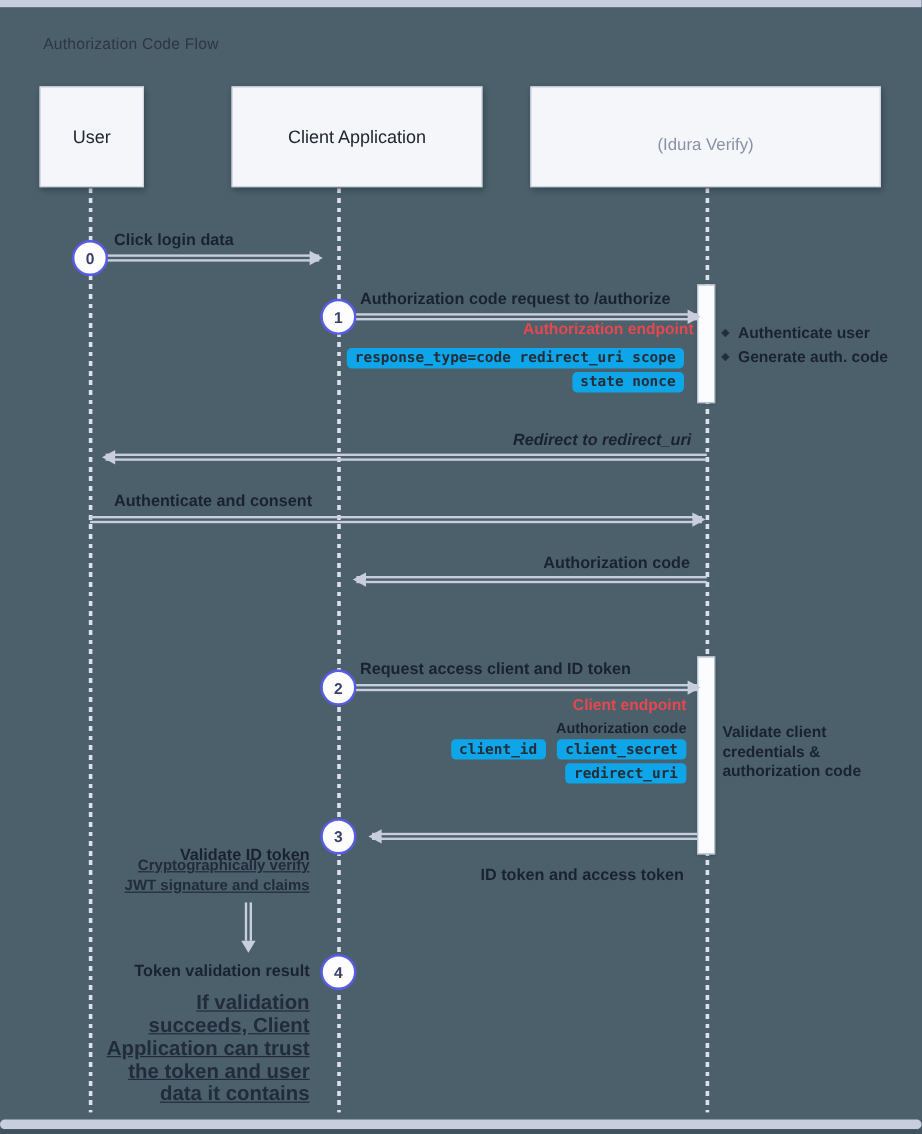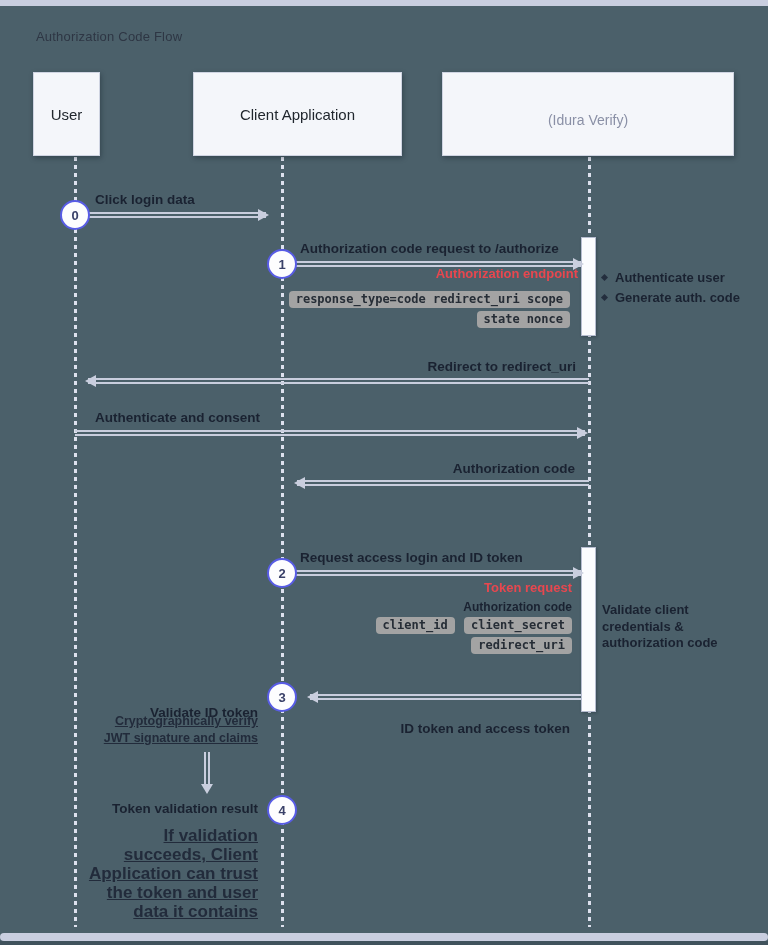--- a/index.html
+++ b/index.html
@@ -17,21 +17,21 @@
   .diagram-title{left:36px;top:29px;font-size:13px;font-weight:500;color:#2e3644;letter-spacing:.2px;}
 
   
   .actor{
     top:72px;height:84px;background:#f4f6fa;border:1px solid #cfd4e2;
     box-shadow:1px 2px 5px rgba(10,20,30,.35);
     display:flex;flex-direction:column;align-items:center;justify-content:center;
     color:#21272e;font-size:15px;font-weight:500;text-align:center;box-sizing:border-box;
   }
   .actor .sub{font-size:14px;color:#8a90a6;font-weight:400;margin-top:12px;}
-  .actor-user{left:33px;width:67px;}
+  .actor-user{left:33px;width:87px;}
   .actor-client{left:193px;width:209px;}
   .actor-server{left:442px;width:292px;}
 
   
   .lifeline{
     top:157px;height:770px;width:3px;
     background-image:repeating-linear-gradient(to bottom,#dde1ee 0 4px,transparent 4px 8px);
   }
   .ll-user{left:74px;}
   .ll-client{left:281px;}
@@ -86,40 +86,40 @@
     border-top:10px solid #c9cede;
   }
 
   
   .lbl{font-size:13.5px;font-weight:700;color:#1a2231;white-space:nowrap;}
   .lbl-red{font-size:13px;font-weight:700;color:#e8474f;white-space:nowrap;}
   .lbl-small{font-size:12px;font-weight:700;color:#1a2231;white-space:nowrap;}
   .l-click{left:95px;top:192px;}
   .l-authreq{left:300px;top:241px;}
   .l-authend{right:190px;top:266px;}
-  .l-redirect{right:192px;top:359px;}
+  .l-redirect{right:192px;top:359px;font-style:italic;}
   .l-consent{left:95px;top:410px;}
   .l-authcode{right:193px;top:461px;}
   .l-tokenreq{left:300px;top:550px;}
   .l-tokenend{right:196px;top:580px;}
   .l-tokensub{right:196px;top:600px;}
   .l-idtoken{right:198px;top:674px;margin-top:47px;}
   .l-validate{right:510px;top:689px;margin-top:16px;}
   .l-result{right:510px;top:801px;}
 
   .note{
     font-size:12.5px;font-weight:600;color:#222b3b;line-height:16.5px;text-align:right;text-decoration:underline;
   }
   .n-verify{right:510px;top:713px;width:168px;}
   .n-result{right:510px;top:826px;width:172px;font-size:17px;line-height:19px;}
 
   
   .chip-row{text-align:right;white-space:nowrap;}
   .chip{
-    display:inline-block;background:#a3a3a3;border-radius:4px;padding:1px 7px 2px;
+    display:inline-block;background:#0ea5e9;border-radius:4px;padding:1px 7px 2px;
     font-family:"DejaVu Sans Mono","Liberation Mono",monospace;
     font-size:12px;font-weight:700;color:#262d36;margin-left:5px;
   }
   .cr1{right:198px;top:289px;}
   .cr2{right:198px;top:309px;}
   .cr3{right:196px;top:615px;}
   .cr4{right:196px;top:635px;}
 
   
   .server-note{left:602px;font-size:13px;font-weight:700;color:#1a2231;}
@@ -188,26 +188,26 @@
 
 <div class="abs lbl l-redirect">Redirect to redirect_uri</div>
 <div class="abs arrow head-l a2"></div>
 
 <div class="abs lbl l-consent">Authenticate and consent</div>
 <div class="abs arrow head-r a3"></div>
 
 <div class="abs lbl l-authcode">Authorization code</div>
 <div class="abs arrow head-l a4"></div>
 
-<div class="abs lbl l-tokenreq">Request access login and ID token</div>
+<div class="abs lbl l-tokenreq">Request access client and ID token</div>
 <div class="abs arrow head-r a5"></div>
 <div class="abs step-circle c2">
   <span>2</span>
 </div>
-<div class="abs lbl-red l-tokenend">Token request</div>
+<div class="abs lbl-red l-tokenend">Client endpoint</div>
 <div class="abs lbl-small l-tokensub">Authorization code</div>
 <div class="abs chip-row cr3">
   <span class="chip">client_id</span>
   <span class="chip">client_secret</span>
 </div>
 <div class="abs chip-row cr4">
   <span class="chip">redirect_uri</span>
 </div>
 <div class="abs server-note sn-validate">Validate client credentials &amp; authorization code</div>
 

